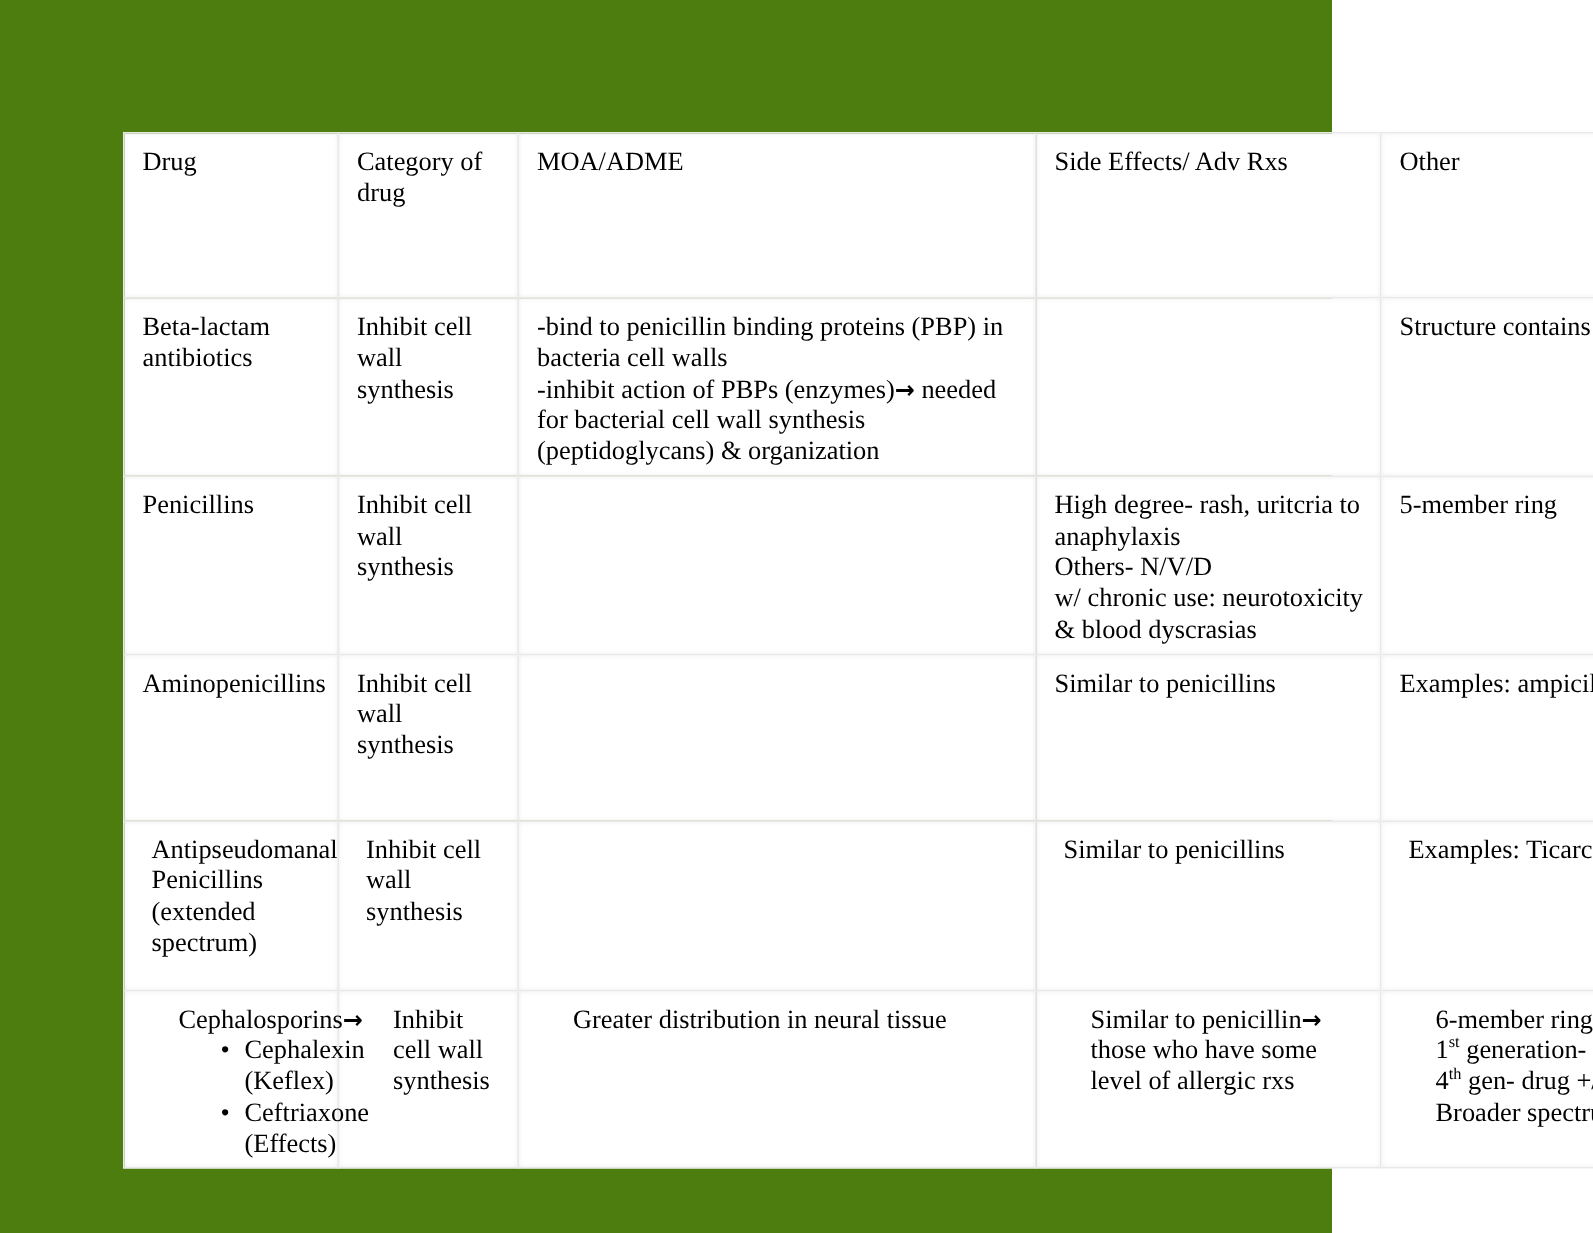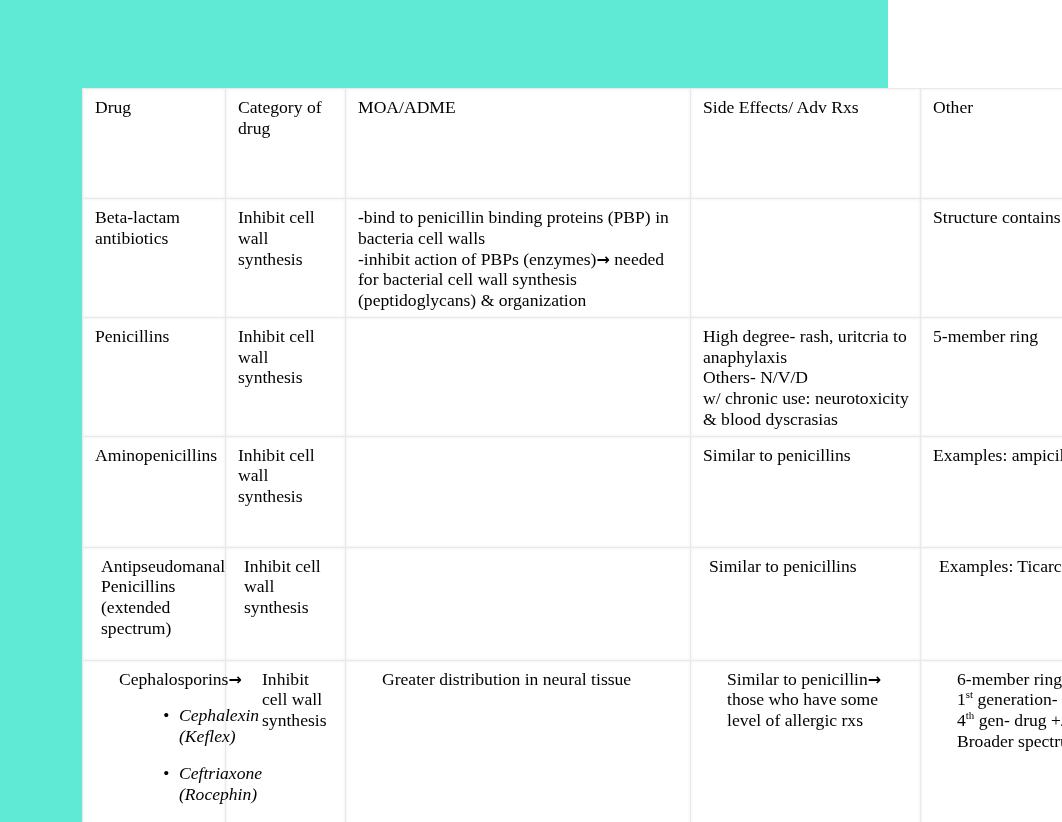--- a/index.html
+++ b/index.html
@@ -17,21 +17,21 @@
     position: relative;
   }
 
   
   .page {
     position: absolute;
     left: 0;
     top: 0;
     width: 888px;
     height: 822px;
-    background: #5eead4;
+    background: #4d7c0f;
   }
 
   
   .table-wrap {
     position: absolute;
     left: 82px;
     top: 88px;
     width: 1180px;       
   }
 
@@ -72,22 +72,21 @@
   }
 
   .bullets {
     margin: 0;
     padding: 0 0 0 30px;
     list-style: none;
   }
   .bullets li {
     position: relative;
     padding-left: 14px;
-    margin: 16px;
-    font-style: italic;
+    margin: 0;
   }
   .bullets li:before {
     content: "\2022";
     position: absolute;
     left: -2px;
     top: 0;
   }
 
   .arrow {
     font-weight: bold;
@@ -265,21 +264,21 @@
             </div>
           </td>
         </tr>
 
         <tr class="row-ceph">
           <td>
             <div class="cell-lines">
               <p><span>Cephalosporins</span><span class="arrow">→</span></p>
               <ul class="bullets">
                 <li>Cephalexin (Keflex)</li>
-                <li>Ceftriaxone (Rocephin)</li>
+                <li>Ceftriaxone (Effects)</li>
               </ul>
             </div>
           </td>
           <td>
             <div class="cell-lines">
               <p>Inhibit cell wall synthesis</p>
             </div>
           </td>
           <td>
             <div class="cell-lines">

